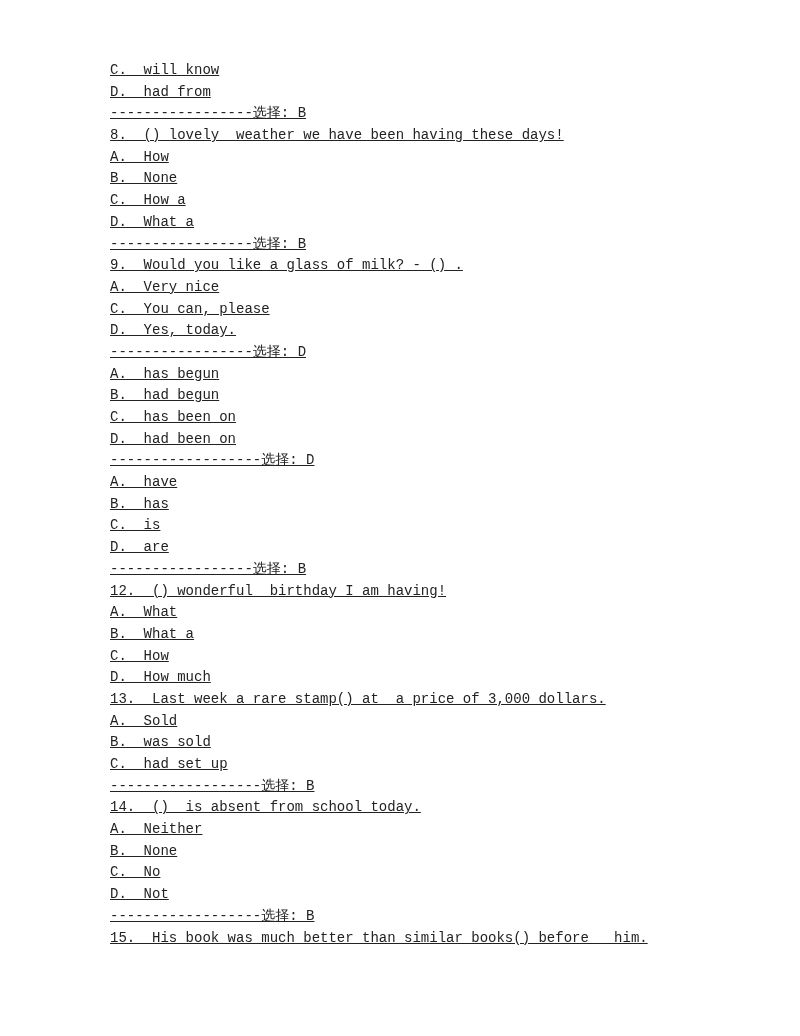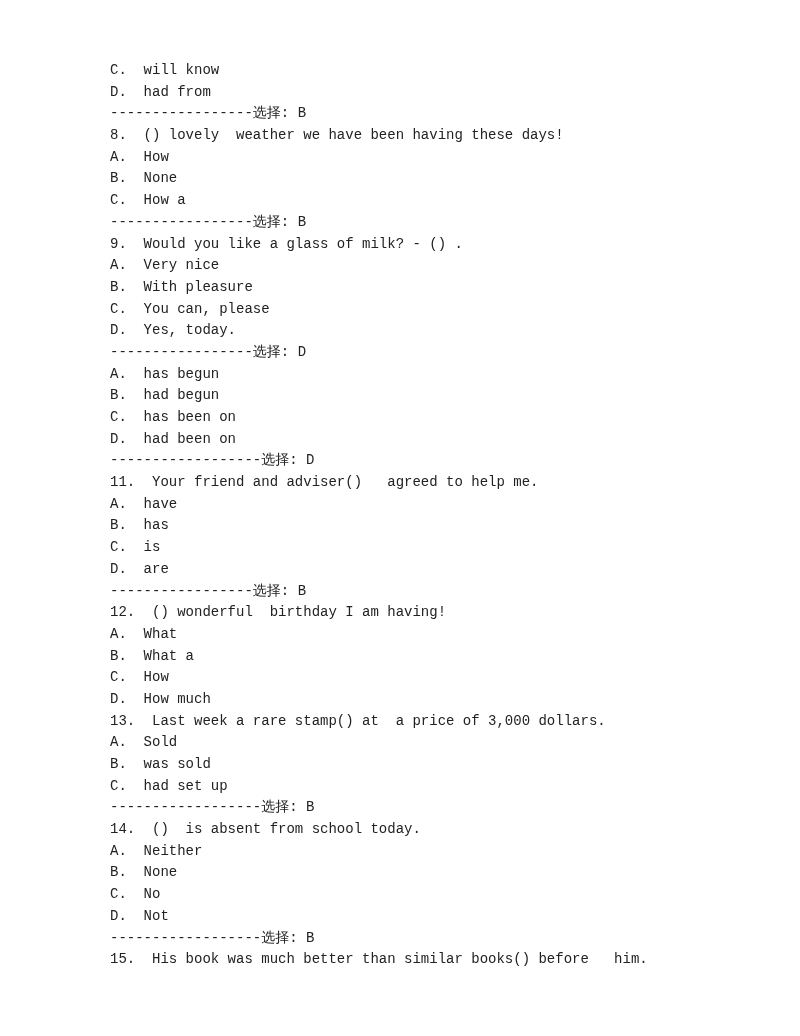--- a/index.html
+++ b/index.html
@@ -11,46 +11,46 @@
       background: #ffffff;
       font-family: 'Courier New', Courier, monospace;
       font-size: 14px;
       color: #222222;
       padding: 60px 110px 60px 110px;
       line-height: 1.55;
     }
     .line {
       white-space: pre;
       display: block;
+      text-decoration: underline;
     }
   </style>
 </head>
 <body>
 
 <div id="content">
     <span class="line">C.  will know</span>
     <span class="line">D.  had from</span>
     <span class="line">-----------------选择: B</span>
     <span class="line">8.  () lovely  weather we have been having these days!</span>
     <span class="line">A.  How</span>
     <span class="line">B.  None</span>
     <span class="line">C.  How a</span>
+    <span class="line">D.  What a</span>
     <span class="line">-----------------选择: B</span>
     <span class="line">9.  Would you like a glass of milk? - () .</span>
     <span class="line">A.  Very nice</span>
-    <span class="line">B.  With pleasure</span>
     <span class="line">C.  You can, please</span>
     <span class="line">D.  Yes, today.</span>
     <span class="line">-----------------选择: D</span>
     <span class="line">A.  has begun</span>
     <span class="line">B.  had begun</span>
     <span class="line">C.  has been on</span>
     <span class="line">D.  had been on</span>
     <span class="line">------------------选择: D</span>
-    <span class="line">11.  Your friend and adviser()   agreed to help me.</span>
     <span class="line">A.  have</span>
     <span class="line">B.  has</span>
     <span class="line">C.  is</span>
     <span class="line">D.  are</span>
     <span class="line">-----------------选择: B</span>
     <span class="line">12.  () wonderful  birthday I am having!</span>
     <span class="line">A.  What</span>
     <span class="line">B.  What a</span>
     <span class="line">C.  How</span>
     <span class="line">D.  How much</span>

